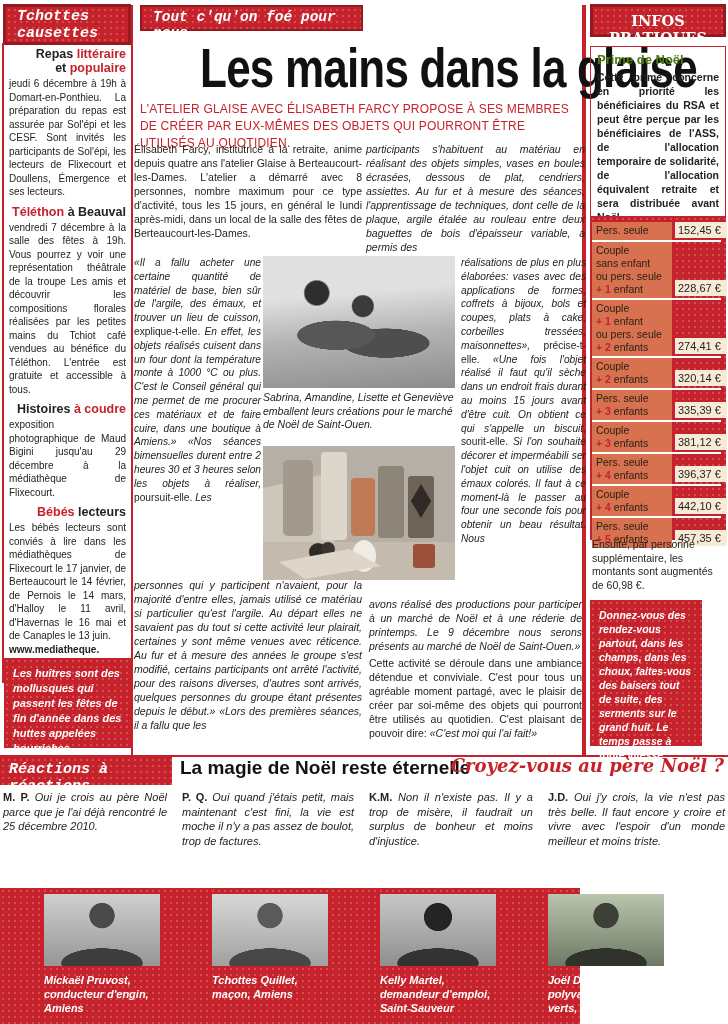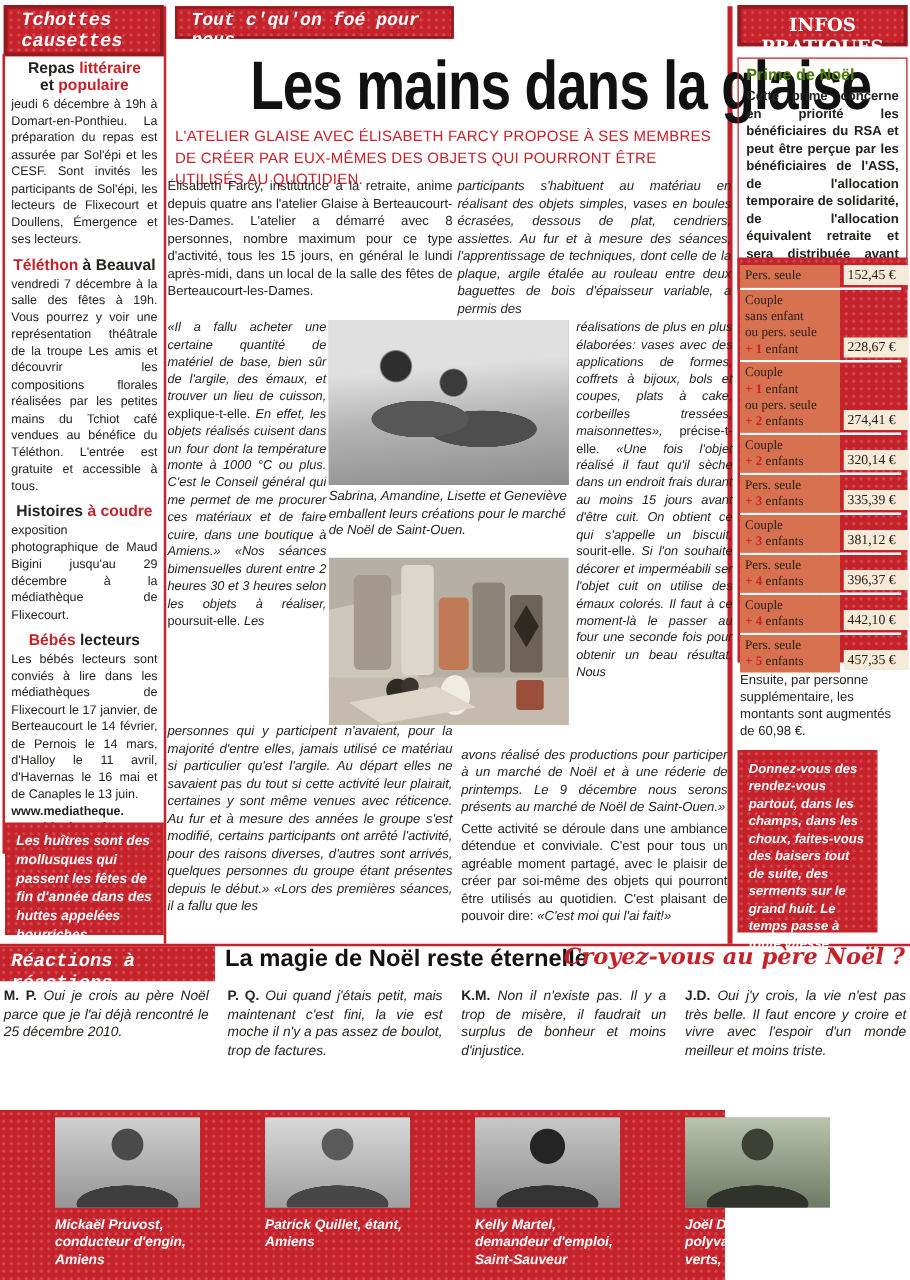--- a/index.html
+++ b/index.html
@@ -22,21 +22,21 @@
 
   
   .vrule-left{left:131px;top:5px;width:2px;height:750px;background:#c5222b;}
   .vrule-right{left:582px;top:5px;width:2px;height:750px;background:#fff;
                border-left:2px solid #c5222b;border-right:2px solid #c5222b;}
   .hrule{left:0;top:755px;width:728px;height:2px;background:#c5222b;}
 
   
   .leftcol{left:2px;top:43px;width:129px;border-left:2px solid #c5222b;
            padding:4px 5px 0 5px;font-size:10px;line-height:13.5px;text-align:justify;}
-  .shead{font-weight:bold;font-size:12.5px;line-height:14px;margin:6px 0 2px;text-align:center;}
+  .shead{font-weight:bold;font-size:12.5px;line-height:14px;margin:6px 0 2px;text-align:right;}
   .shead:first-child{margin-top:0;}
   .leftcol p{margin:0;}
   .boldlink{font-weight:bold;text-align:left;}
   .quotebox{background-color:#c5222b;color:#fff;font-weight:bold;font-style:italic;
             padding:8px 9px;font-size:11px;line-height:15px;}
   .qleft{left:4px;top:658px;width:127px;height:90px;}
   .qauthor{text-align:left;margin-top:2px;}
 
   
   .headline-wrap{left:138px;top:36px;width:444px;text-align:center;}
@@ -64,22 +64,22 @@
       radial-gradient(circle at 52% 38%, #3b3b3b 0 8%, transparent 9%),
       radial-gradient(ellipse 40% 22% at 38% 60%, #575757 0 50%, transparent 51%),
       radial-gradient(ellipse 45% 22% at 64% 66%, #4e4e4e 0 50%, transparent 51%),
       linear-gradient(175deg, #e0e0e0 0 30%, #b3b3b3 60%, #8d8d8d);}
   .photo-pottery{left:263px;top:446px;width:192px;height:134px;}
 
   
   .primebox{left:590px;top:46px;width:136px;border:1.5px solid #c5222b;padding:5px 6px 7px 6px;}
   .primehead{color:#4d7c0f;font-weight:bold;font-size:13px;margin:0 0 3px;}
   .primebody{font-size:10.5px;line-height:14px;text-align:justify;margin:0;font-weight:bold;}
-  .ptable{left:590px;top:206px;width:136px;height:324px;background-color:#c5222b;
-          padding:6px 5px 6px 2px;font-family:Liberation Serif, serif;}
+  .ptable{left:590px;top:216px;width:136px;height:324px;background-color:#c5222b;
+          padding:6px 5px 6px 2px;}
   .trow{display:flex;border-bottom:2px solid #fff;}
   .trow:last-child{border-bottom:0;}
   .tlabel{flex:0 0 76px;background:#d8714f;padding:2px 0 2px 4px;font-size:10.5px;line-height:13px;color:#2a2017;}
   .tline .tred{color:#c5222b;font-weight:bold;}
   .tval{flex:0 0 46px;align-self:flex-end;background:#f6ead9;margin:0 0 2px 3px;
         padding:2px 3px;font-size:11px;color:#2a2017;white-space:nowrap;}
   .note{left:592px;top:538px;width:132px;font-size:10.5px;line-height:13.5px;}
   .qright{left:590px;top:600px;width:112px;height:146px;font-size:10.5px;line-height:14px;}
 
   
@@ -312,21 +312,21 @@
     </div>
   </div>
 
   <div class="abs band dots">
     <div class="bcell">
       <div class="portrait"></div>
       <div class="bcaption">Mickaël Pruvost, conducteur d'engin, Amiens</div>
     </div>
     <div class="bcell">
       <div class="portrait p2"></div>
-      <div class="bcaption">Patrick Quillet, étant, Amiens</div>
+      <div class="bcaption">Tchottes Quillet, maçon, Amiens</div>
     </div>
     <div class="bcell">
       <div class="portrait p3"></div>
       <div class="bcaption">Kelly Martel, demandeur d'emploi, Saint-Sauveur</div>
     </div>
     <div class="bcell">
       <div class="portrait p4"></div>
       <div class="bcaption">Joël Delafosse, agent polyvalent espaces verts, Flixecourt</div>
     </div>
   </div>

